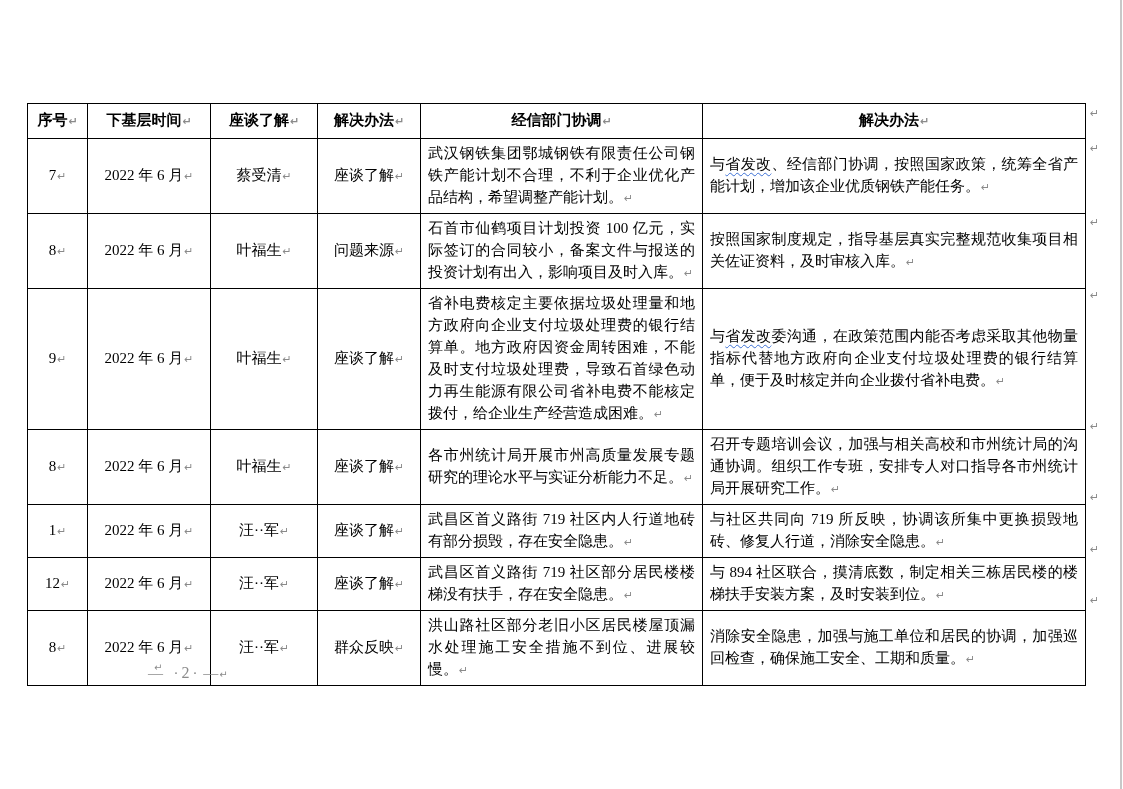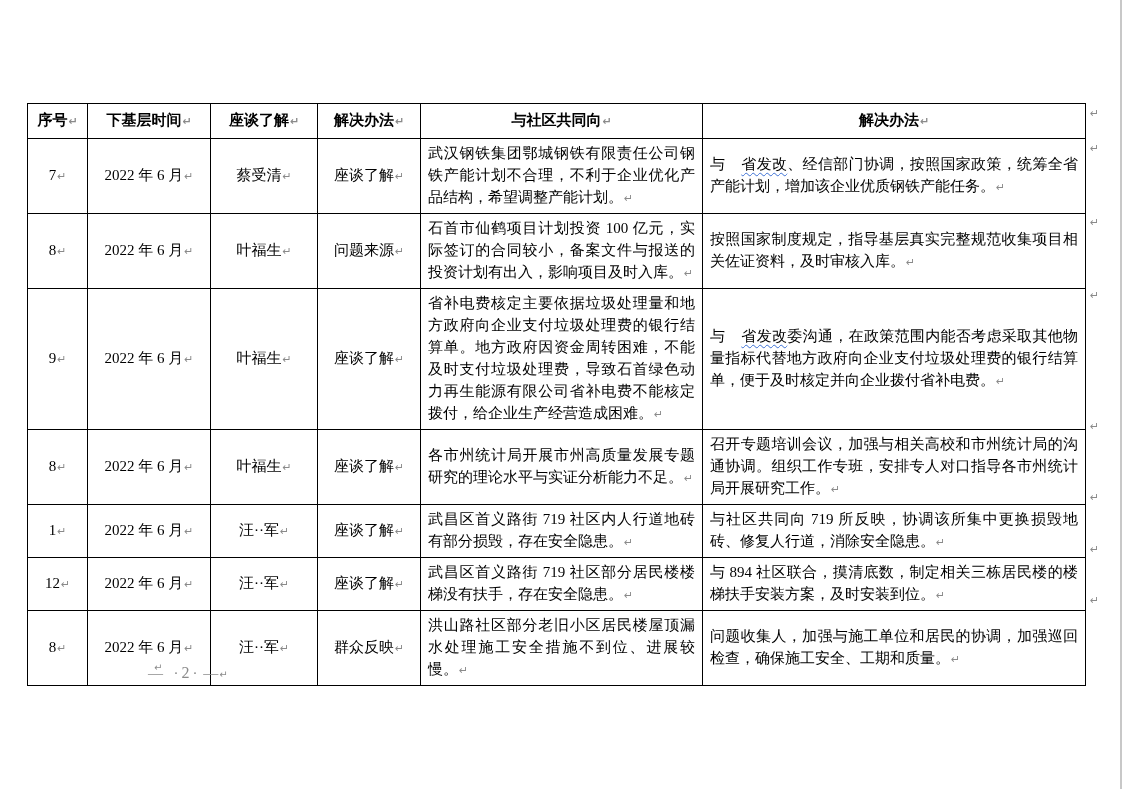--- a/index.html
+++ b/index.html
@@ -32,21 +32,20 @@
     font-family:"DejaVu Sans",sans-serif;
   }
   .row-mark {
     position:absolute; color:#8a8a8a; font-size:11px;
     font-family:"DejaVu Sans",sans-serif;
   }
   .wavy {
     text-decoration-line:underline; text-decoration-style:wavy;
     text-decoration-color:#3b6fd4; text-decoration-thickness:1px;
     text-underline-offset:3px;
-    margin-left:16px;
   }
   .footer {
     position:absolute; left:148px; top:664px; color:#8a8a8a;
     font-size:15px; letter-spacing:1px; white-space:nowrap;
   }
   .footer .f-mark {
     font-size:10px; color:#8a8a8a; font-family:"DejaVu Sans",sans-serif;
   }
   .footer .f-mark-up { position:relative; top:-7px; left:-10px; }
   .footer .f-num { margin:0 2px; font-size:16px; }
@@ -64,21 +63,21 @@
       <col style="width:103px">
         <col style="width:282px">
         <col style="width:383px">
     </colgroup>
     <thead>
       <tr>
         <th><span class="txt">序号</span><span class="pm">↵</span></th>
         <th><span class="txt">下基层时间</span><span class="pm">↵</span></th>
         <th><span class="txt">座谈了解</span><span class="pm">↵</span></th>
         <th><span class="txt">解决办法</span><span class="pm">↵</span></th>
-        <th><span class="txt">与社区共同向</span><span class="pm">↵</span></th>
+        <th><span class="txt">经信部门协调</span><span class="pm">↵</span></th>
         <th><span class="txt">解决办法</span><span class="pm">↵</span></th>
       </tr>
     </thead>
     <tbody>
       <tr style="height:74px">
         <td class="ctr"><span class="txt">7</span><span class="pm">↵</span></td>
         <td class="ctr"><span class="txt">2022 年 6 月</span><span class="pm">↵</span></td>
         <td class="ctr"><span class="txt">蔡受清</span><span class="pm">↵</span></td>
         <td class="ctr"><span class="txt">座谈了解</span><span class="pm">↵</span></td>
         <td class="just"><span class="txt">武汉钢铁集团鄂城钢铁有限责任公司钢铁产能计划不合理，不利于企业优化产品结构，希望调整产能计划。</span><span class="pm">↵</span></td>
@@ -123,21 +122,21 @@
         <td class="ctr"><span class="txt">座谈了解</span><span class="pm">↵</span></td>
         <td class="just"><span class="txt">武昌区首义路街 719 社区部分居民楼楼梯没有扶手，存在安全隐患。</span><span class="pm">↵</span></td>
         <td class="just"><span class="txt">与 894 社区联合，摸清底数，制定相关三栋居民楼的楼梯扶手安装方案，及时安装到位。</span><span class="pm">↵</span></td>
       </tr>
       <tr style="height:55px">
         <td class="ctr"><span class="txt">8</span><span class="pm">↵</span></td>
         <td class="ctr"><span class="txt">2022 年 6 月</span><span class="pm">↵</span></td>
         <td class="ctr"><span class="txt">汪··军</span><span class="pm">↵</span></td>
         <td class="ctr"><span class="txt">群众反映</span><span class="pm">↵</span></td>
         <td class="just"><span class="txt">洪山路社区部分老旧小区居民楼屋顶漏水处理施工安全措施不到位、进展较慢。</span><span class="pm">↵</span></td>
-        <td class="just"><span class="txt">问题收集人，加强与施工单位和居民的协调，加强巡回检查，确保施工安全、工期和质量。</span><span class="pm">↵</span></td>
+        <td class="just"><span class="txt">消除安全隐患，加强与施工单位和居民的协调，加强巡回检查，确保施工安全、工期和质量。</span><span class="pm">↵</span></td>
       </tr>
     </tbody>
   </table>
 
   <span class="row-mark" style="left:1090px; top:107px">↵</span>
   <span class="row-mark" style="left:1090px; top:142px">↵</span>
   <span class="row-mark" style="left:1090px; top:216px">↵</span>
   <span class="row-mark" style="left:1090px; top:289px">↵</span>
   <span class="row-mark" style="left:1090px; top:420px">↵</span>
   <span class="row-mark" style="left:1090px; top:491px">↵</span>

